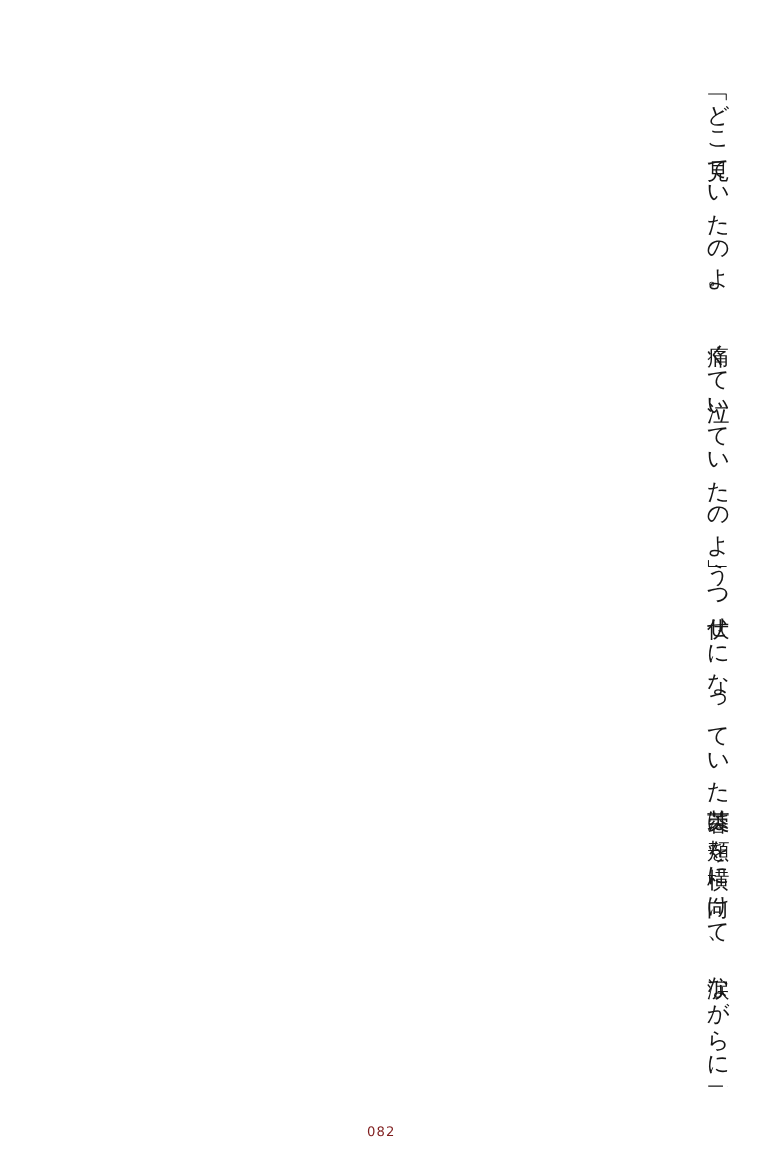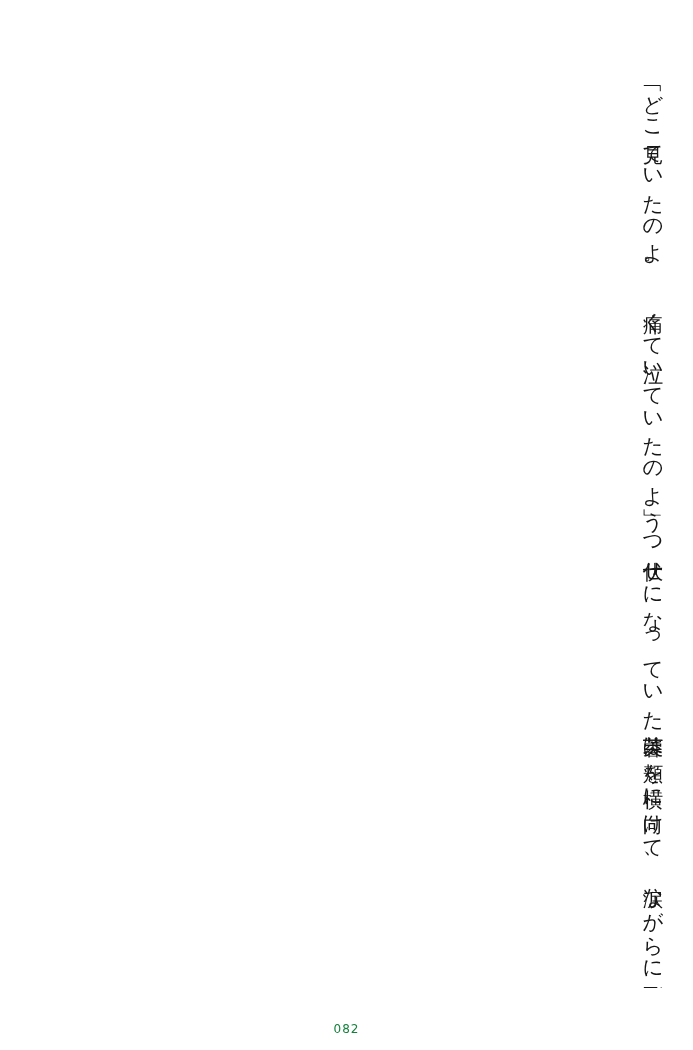--- a/index.html
+++ b/index.html
@@ -54,21 +54,21 @@
     padding-top: 21px;
   }
   .page-number {
     position: absolute;
     bottom: 14px;
     left: 0;
     width: 100%;
     text-align: center;
     font-size: 12px;
     letter-spacing: 1px;
-    color: #15803d;
+    color: #7f1d1d;
     font-family: "DejaVu Sans", "Liberation Sans", sans-serif;
   }
 </style>
 </head>
 <body>
 
 <div class="page">
 
   <div class="text-block">
 

